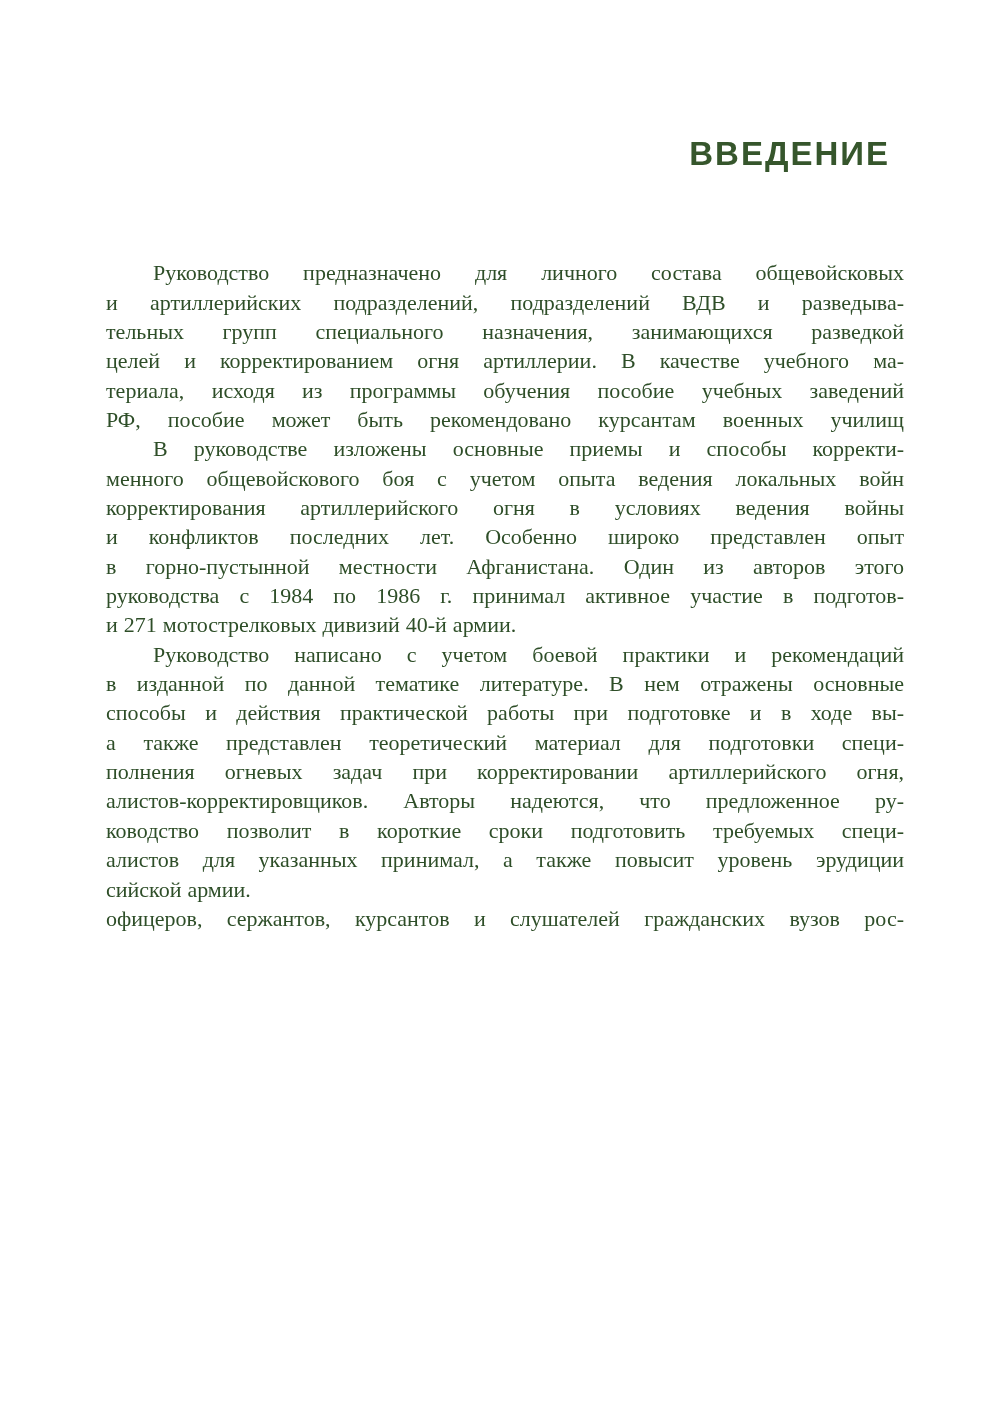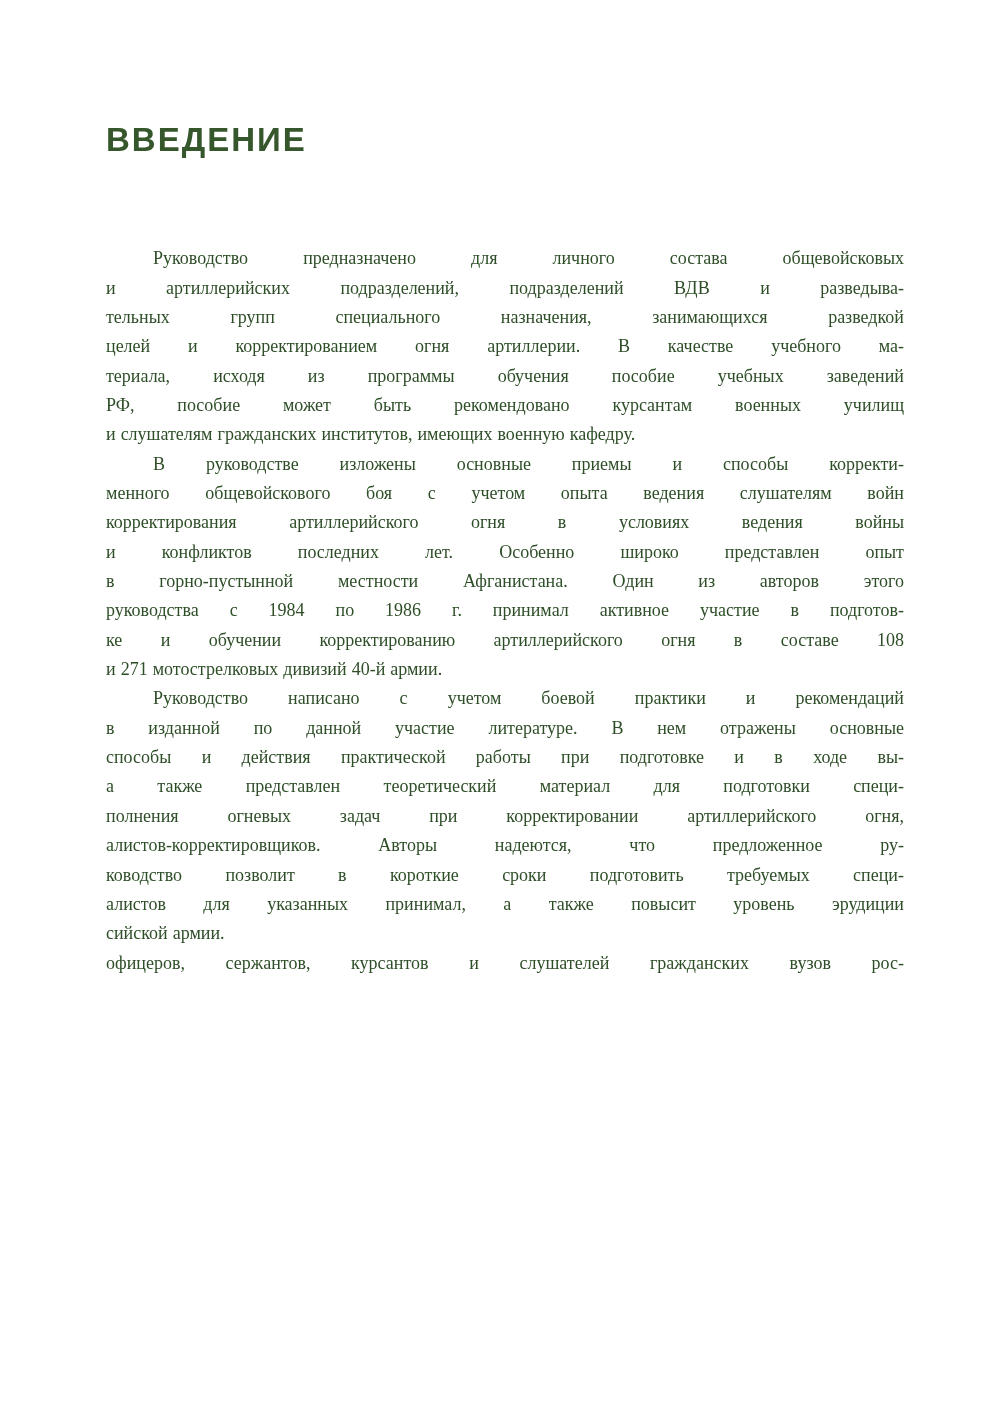--- a/index.html
+++ b/index.html
@@ -19,32 +19,32 @@
     margin:0 auto;
     background:var(--bg);
     overflow:hidden;
     box-sizing:border-box;
   }
   .content{
     box-sizing:border-box;
     padding:122px 96px 0 106px;
   }
   .heading{
-    margin:0;
-    text-align:left;
+    margin:14px;
+    text-align:right;
     font-family:"Liberation Sans", sans-serif;
     font-weight:bold;
     font-size:33px;
     letter-spacing:2px;
     color:var(--heading);
     line-height:1.1;
   }
   .body-text{
     margin-top:86px;
-    font-size:18px;
+    font-size:22px;
     line-height:29.35px;
     color:var(--ink);
     word-spacing:0.5px;
   }
   .para{margin:0;padding:0;}
   .line{
     text-align:justify;
     text-align-last:justify;
     white-space:normal;
   }
@@ -62,35 +62,33 @@
   <div class="content">
     <h1 class="heading">ВВЕДЕНИЕ</h1>
     <div class="body-text">
         <div class="para">
           <div class="line first">Руководство предназначено для личного состава общевойсковых</div>
           <div class="line">и артиллерийских подразделений, подразделений ВДВ и разведыва-</div>
           <div class="line">тельных групп специального назначения, занимающихся разведкой</div>
           <div class="line">целей и корректированием огня артиллерии. В качестве учебного ма-</div>
           <div class="line">териала, исходя из программы обучения пособие учебных заведений</div>
           <div class="line">РФ, пособие может быть рекомендовано курсантам военных училищ</div>
-          <div class="line last">и слушателям гражданских институтов, имеющих военную кафедру.</div>
         </div>
         <div class="para">
           <div class="line first">В руководстве изложены основные приемы и способы корректи-</div>
-          <div class="line">менного общевойскового боя с учетом опыта ведения слушателям войн</div>
+          <div class="line">менного общевойскового боя с учетом опыта ведения локальных войн</div>
           <div class="line">корректирования артиллерийского огня в условиях ведения войны</div>
           <div class="line">и конфликтов последних лет. Особенно широко представлен опыт</div>
           <div class="line">в горно-пустынной местности Афганистана. Один из авторов этого</div>
           <div class="line">руководства с 1984 по 1986 г. принимал активное участие в подготов-</div>
-          <div class="line">ке и обучении корректированию артиллерийского огня в составе 108</div>
           <div class="line last">и 271 мотострелковых дивизий 40-й армии.</div>
         </div>
         <div class="para">
           <div class="line first">Руководство написано с учетом боевой практики и рекомендаций</div>
-          <div class="line">в изданной по данной участие литературе. В нем отражены основные</div>
+          <div class="line">в изданной по данной тематике литературе. В нем отражены основные</div>
           <div class="line">способы и действия практической работы при подготовке и в ходе вы-</div>
           <div class="line">а также представлен теоретический материал для подготовки специ-</div>
           <div class="line">полнения огневых задач при корректировании артиллерийского огня,</div>
           <div class="line">алистов-корректировщиков. Авторы надеются, что предложенное ру-</div>
           <div class="line">ководство позволит в короткие сроки подготовить требуемых специ-</div>
           <div class="line">алистов для указанных принимал, а также повысит уровень эрудиции</div>
           <div class="line last">сийской армии.</div>
           <div class="line">офицеров, сержантов, курсантов и слушателей гражданских вузов рос-</div>
         </div>
       </div>

